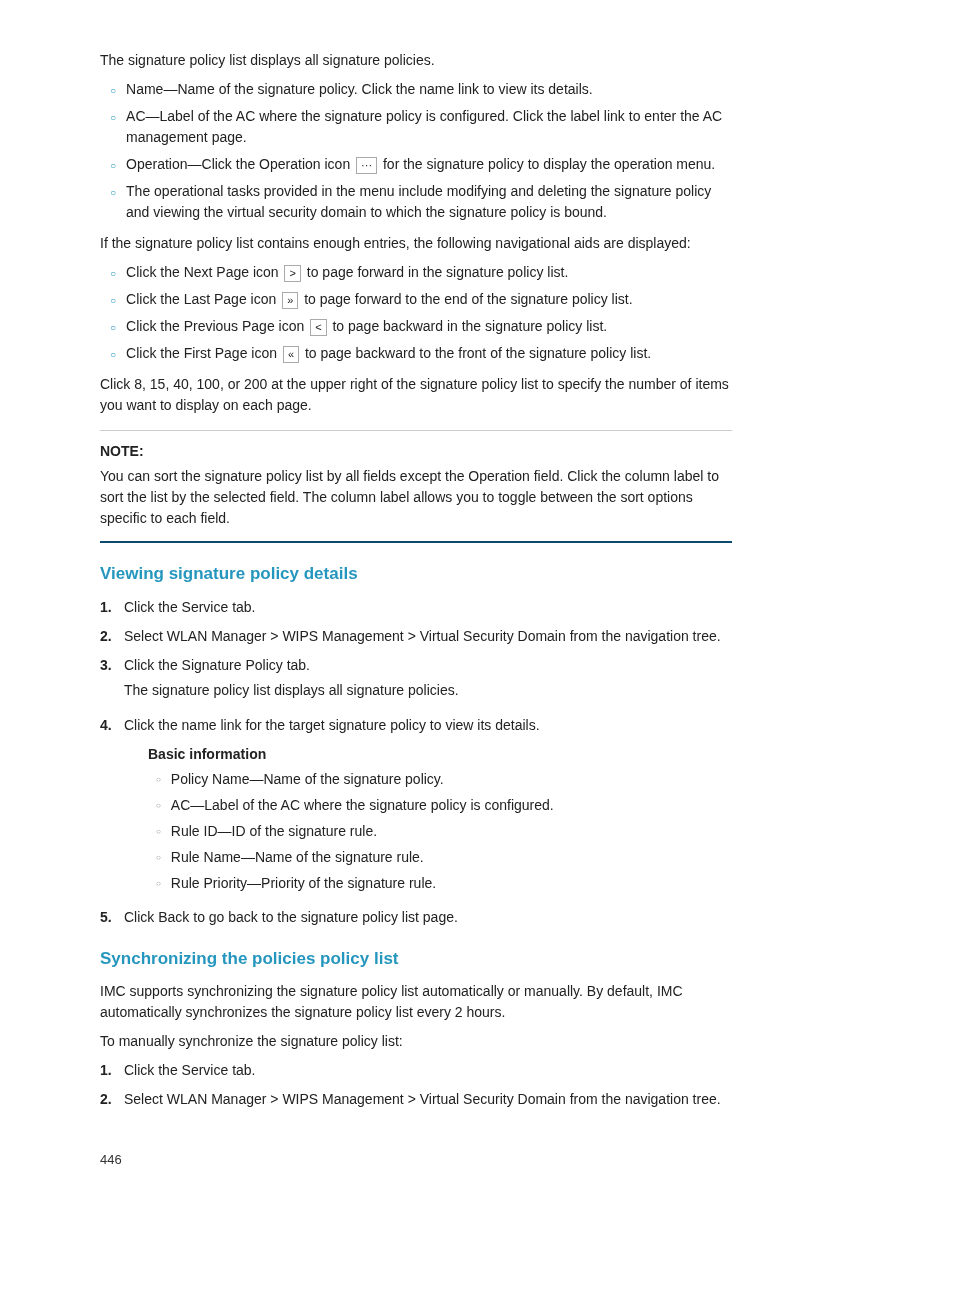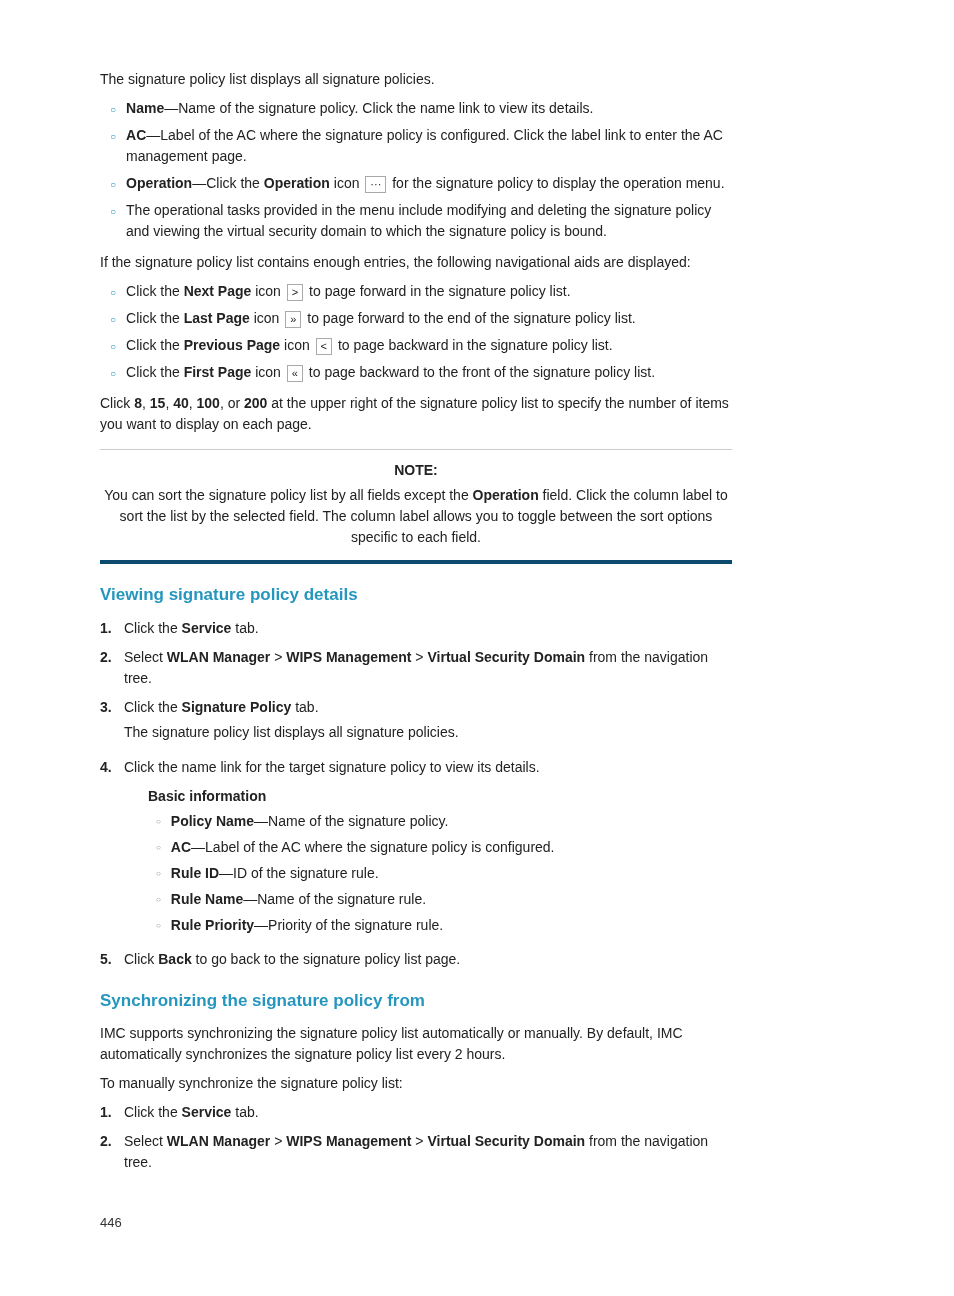--- a/index.html
+++ b/index.html
@@ -6,21 +6,21 @@
     body {
       background: #ffffff;
       font-family: Arial, sans-serif;
       font-size: 14px;
       color: #222222;
       line-height: 1.5;
     }
     .page {
       width: 832px;
       min-height: 1296px;
-      padding: 69px 100px 60px 100px;
+      padding: 50px 100px 60px 100px;
       position: relative;
     }
     .body-text {
       margin-bottom: 8px;
     }
     .bullet-list {
       list-style: none;
       padding: 0;
       margin: 6px 0 10px 0;
     }
@@ -38,36 +38,35 @@
       flex-shrink: 0;
     }
     .bullet-dot-gray {
       color: #888888;
       font-size: 8px;
       margin-right: 10px;
       margin-top: 5px;
       flex-shrink: 0;
     }
     .li-text { flex: 1; }
-    b { font-weight: bold; }
+    b { font-weight: normal; }
     .icon-box {
       display: inline-block;
       border: 1px solid #aaa;
       padding: 0 4px;
       font-size: 11px;
       vertical-align: middle;
       margin: 0 2px;
       line-height: 1.4;
     }
     .note-block {
       border-top: 1px solid #cccccc;
-      border-bottom: 4px solid #0c4a6e;
+      border-bottom: 2px solid #0c4a6e;
       padding: 10px 0 12px 0;
       margin: 14px 0 18px 0;
-      text-align: center;
     }
     .note-label {
       color: #222;
       font-weight: bold;
       margin-bottom: 4px;
     }
     .section-heading {
       color: #2596BE;
       font-size: 17px;
       font-weight: bold;
@@ -219,21 +218,21 @@
           </li>
         </ul>
       </span>
     </li>
     <li>
       <span class="ol-num">5.</span>
       <span class="ol-content">Click <b>Back</b> to go back to the signature policy list page.</span>
     </li>
   </ol>
 
-  <h2 class="section-heading">Synchronizing the <span style="color:#2596BE; font-weight:bold;">signature policy from</span></h2>
+  <h2 class="section-heading">Synchronizing the <span style="color:#2596BE; font-weight:bold;">policies policy list</span></h2>
 
   <p class="body-text">IMC supports synchronizing the signature policy list automatically or manually. By default, IMC automatically synchronizes the signature policy list every 2 hours.</p>
   <p class="body-text">To manually synchronize the signature policy list:</p>
 
   <ol class="ordered-list">
     <li>
       <span class="ol-num">1.</span>
       <span class="ol-content">Click the <b>Service</b> tab.</span>
     </li>
     <li>

